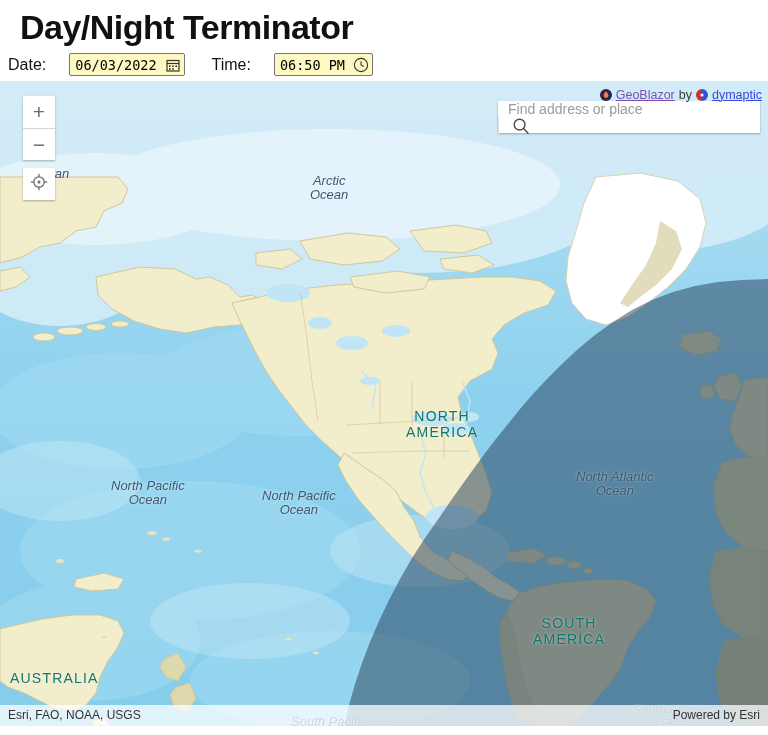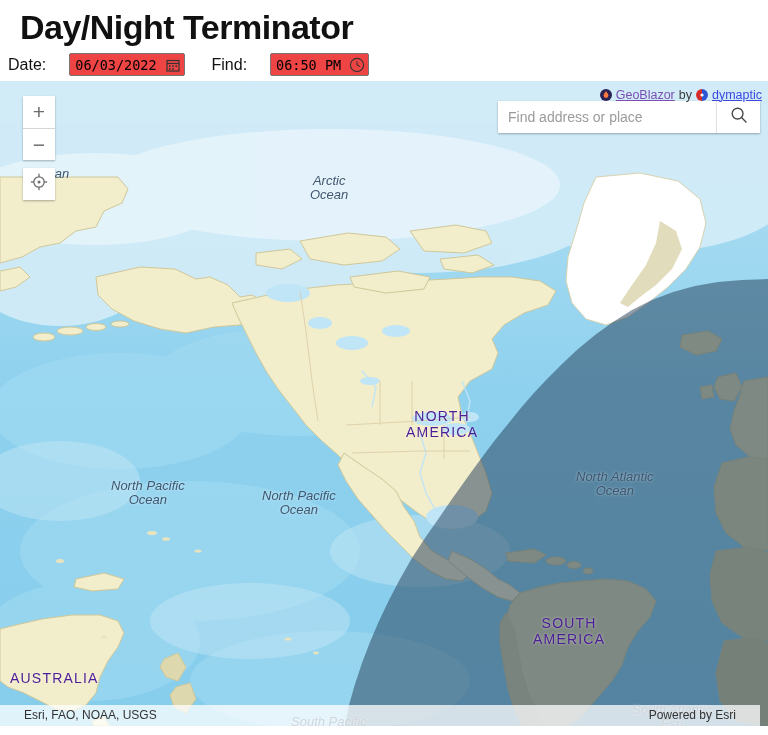--- a/index.html
+++ b/index.html
@@ -32,21 +32,21 @@
   .ctrl-label {
     font-size: 16px;
     color: #111;
     margin-right: 6px;
   }
   .field {
     display: inline-flex;
     align-items: center;
     border: 1px solid #767676;
     border-radius: 2px;
-    background: #ef4444;
+    background: #fef9c3;
     height: 23px;
     padding: 0 3px 0 5px;
     margin-right: 10px;
     justify-content: center;
   }
   .field .val {
     font-family: "DejaVu Sans Mono", monospace;
     font-size: 13.5px;
     color: #000;
     letter-spacing: 0px;
@@ -82,21 +82,21 @@
     text-shadow: 0 0 3px rgba(255,255,255,0.55);
   }
   .map-label.ocean {
     font-style: italic;
     font-size: 13px;
     color: #3f5770;
   }
   .map-label.continent {
     font-size: 14px;
     letter-spacing: 1.2px;
-    color: #4c1d95;
+    color: #0f766e;
     font-style: normal;
   }
 
   
   #zoom-widget {
     position: absolute;
     left: 23px; top: 15px;
     width: 32px;
     background: #fff;
     box-shadow: 0 1px 2px rgba(0,0,0,0.3);
@@ -126,20 +126,21 @@
 
   
   #search-widget {
     position: absolute;
     right: 8px; top: 20px;
     width: 262px; height: 32px;
     display: flex;
     background: #fff;
     box-shadow: 0 1px 2px rgba(0,0,0,0.3);
     z-index: 20;
+    flex-direction: column;
   }
   #search-input {
     flex: 1;
     border: none;
     outline: none;
     padding: 0 10px;
     font-size: 14px;
     color: #323232;
     font-family: "Liberation Sans", sans-serif;
     background: transparent;
@@ -168,27 +169,27 @@
   #geoblazor-attribution a {
     color: #7a4fb5;
     text-decoration: underline;
   }
   #geoblazor-attribution a.dymaptic-link { color: #3b49df; }
   .attr-icon { width: 12px; height: 12px; display: inline-block; vertical-align: -2px; }
 
   
   #esri-attribution {
     position: absolute;
-    left: 0; right: 8px; bottom: 0;
+    left: 0; right: 0; bottom: 0;
     height: 21px;
     background: rgba(255,255,255,0.75);
     display: flex;
     align-items: center;
     justify-content: space-between;
-    padding: 0 24px;
+    padding: 0 8px;
     font-size: 12px;
     color: #323232;
     z-index: 20;
   }
 </style>
 </head>
 <body>
 
 <h1 id="page-title">Day/Night Terminator</h1>
 
@@ -203,21 +204,21 @@
         <line x1="1" y1="5.5" x2="13" y2="5.5" stroke="#333" stroke-width="1.2"></line>
         <rect x="3" y="7.4" width="1.6" height="1.6" fill="#333"></rect>
         <rect x="6.2" y="7.4" width="1.6" height="1.6" fill="#333"></rect>
         <rect x="9.4" y="7.4" width="1.6" height="1.6" fill="#333"></rect>
         <rect x="3" y="10.2" width="1.6" height="1.6" fill="#333"></rect>
         <rect x="6.2" y="10.2" width="1.6" height="1.6" fill="#333"></rect>
       </svg>
     </span>
   </span>
 
-  <span class="ctrl-label">Find:</span>
+  <span class="ctrl-label">Time:</span>
   <span class="field">
     <span class="val">06:50 PM</span>
     <span class="picker-icon">
       <svg width="16" height="16" viewBox="0 0 16 16">
         <circle cx="8" cy="8" r="6.6" fill="none" stroke="#333" stroke-width="1.1"></circle>
         <line x1="8" y1="8" x2="8" y2="4.2" stroke="#333" stroke-width="1.1"></line>
         <line x1="8" y1="8" x2="10.8" y2="9.4" stroke="#333" stroke-width="1.1"></line>
       </svg>
     </span>
   </span>

